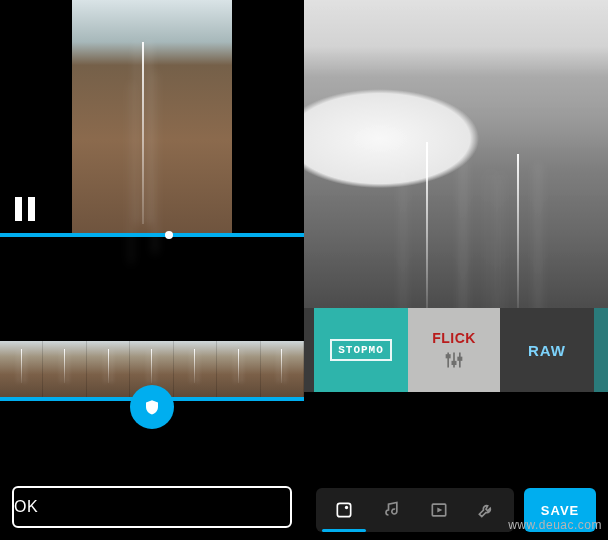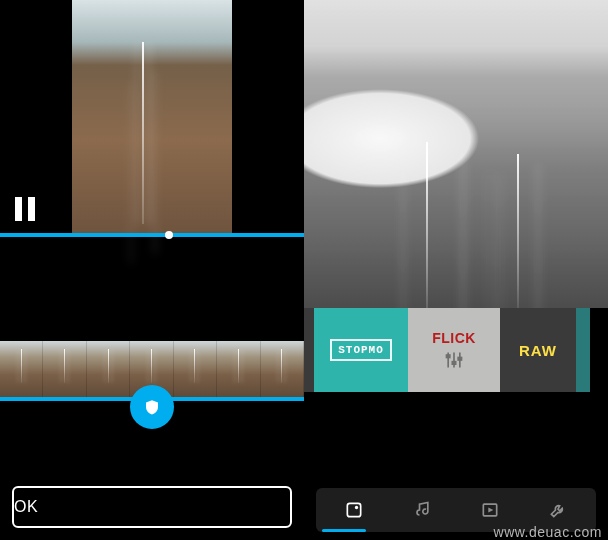--- a/index.html
+++ b/index.html
@@ -55,32 +55,32 @@
 
 .filter-row { height: 84px; display: flex; align-items: stretch; }
 .filter-card { flex: 0 0 auto; display: flex; flex-direction: column; align-items: center; justify-content: center; }
 .sliver-left { width: 10px; background: #3a3a3a; }
 .sliver-right { width: 14px; background: #2a7a7a; }
 .card-stopmo { width: 94px; background: #2eb4ab; color: #fff; font-family: Liberation Mono, monospace; }
 .stopmo-badge { border: 2px solid rgba(255,255,255,0.9); padding: 3px 6px; font-size: 11px; font-weight: 700; letter-spacing: 1px; }
 .card-flick { width: 92px; background: #bfbfbe; color: #b91c1c; }
 .flick-label { font-size: 14px; font-weight: 800; letter-spacing: 0.5px; }
 .flick-sliders { width: 20px; height: 20px; margin-top: 4px; }
-.card-raw { width: 76px; background: #3a3a3a; color: #fde047; }
+.card-raw { width: 94px; background: #3a3a3a; color: #7dd3fc; }
 .raw-label { font-size: 15px; font-weight: 800; letter-spacing: 1px; }
 
 .gap-below-filters { height: 96px; background: #000; }
 
 .bottom-bar { position: absolute; left: 0; right: 0; bottom: 8px; padding: 0 12px; display: flex; gap: 10px; height: 44px; }
 .nav-group { flex: 1; background: #1e1e1e; border-radius: 6px; display: flex; align-items: center; justify-content: space-around; padding: 0 4px; position: relative; }
 .nav-btn { width: 34px; height: 34px; display: flex; align-items: center; justify-content: center; color: #8f8f8f; position: relative; }
 .nav-btn.active { color: #fff; }
 .nav-indicator { position: absolute; left: 6px; bottom: 0; width: 44px; height: 3px; background: #00aeef; border-radius: 2px; }
 .save-btn { width: 72px; background: #00aeef; color: #fff; border-radius: 6px; display: flex; align-items: center; justify-content: center; font-size: 13px; font-weight: 800; letter-spacing: 1px; }
-.watermark { position: absolute; right: 6px; bottom: 0; font-size: 14px; color: #b5b5b5; letter-spacing: 0.5px; pointer-events: none; }
+.watermark { position: absolute; right: 6px; bottom: 8px; font-size: 12px; color: #b5b5b5; letter-spacing: 0.5px; pointer-events: none; }
 </style>
 </head>
 <body>
 
 <div class="wrap">
 
   <div class="pane left">
 
     <div class="video-area">
       <div class="video-frame"></div>
@@ -167,18 +167,21 @@
             <path d="M10 9 L16 12 L10 15 Z" fill="#8f8f8f"></path>
           </svg>
         </div>
         <div class="nav-btn">
           <svg width="20" height="20" viewBox="0 0 24 24">
             <path d="M14 7 a4 4 0 0 0-5 5 L4 17 l3 3 5-5 a4 4 0 0 0 5-5 l-3 3-2-2z" fill="none" stroke="#8f8f8f" stroke-width="2"></path>
           </svg>
         </div>
         <div class="nav-indicator"></div>
       </div>
+      <div class="save-btn">
+        <span>SAVE</span>
+      </div>
     </div>
 
     <div class="watermark">www.deuac.com</div>
   </div>
 
 </div>
 
 </body></html>

